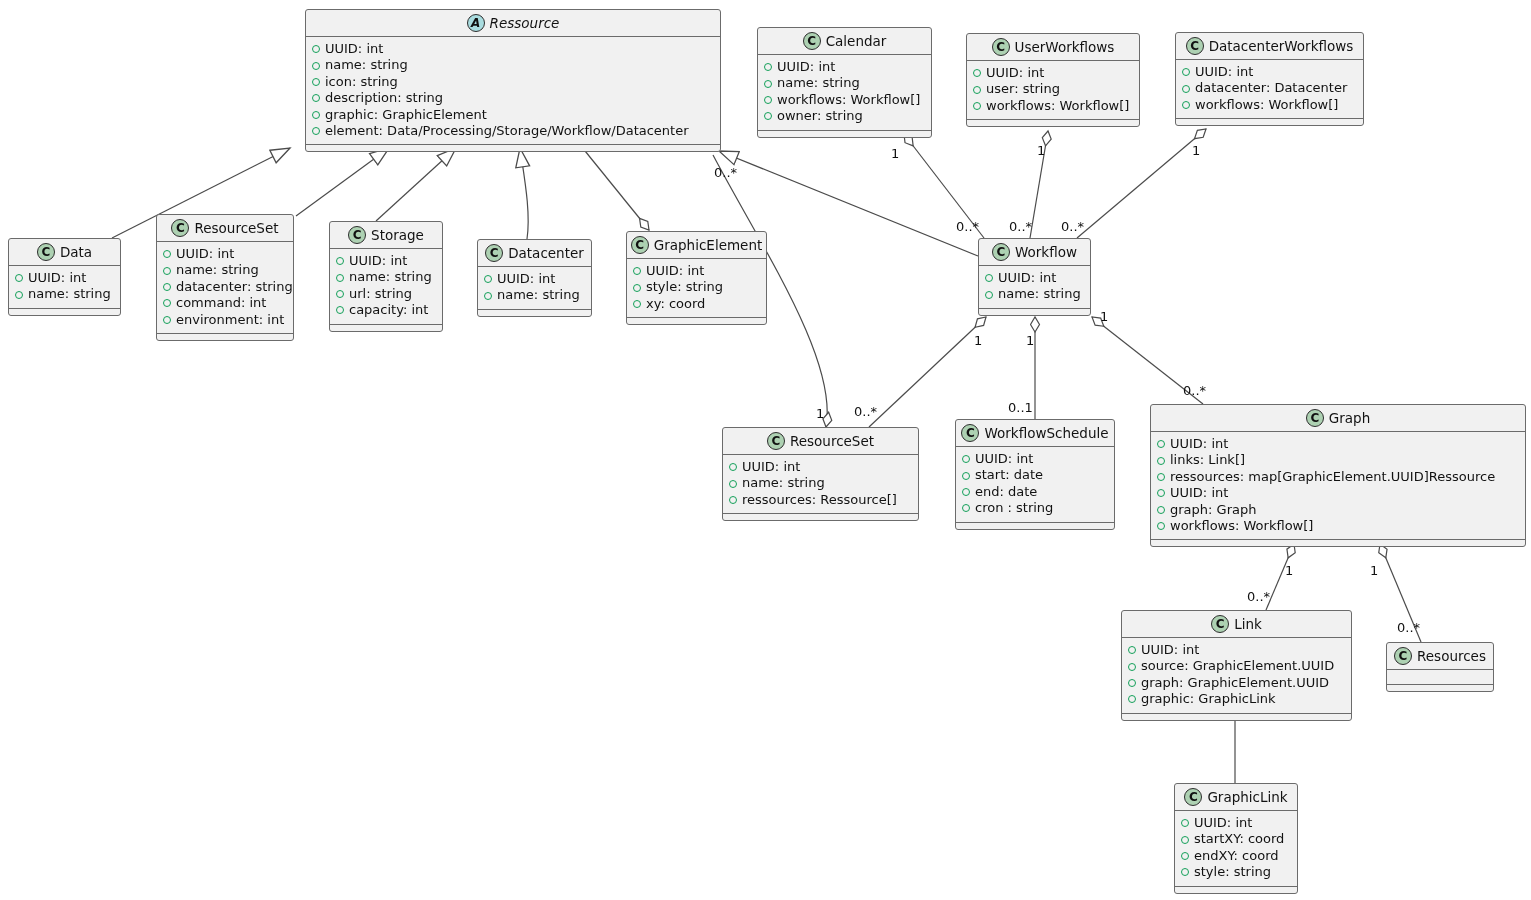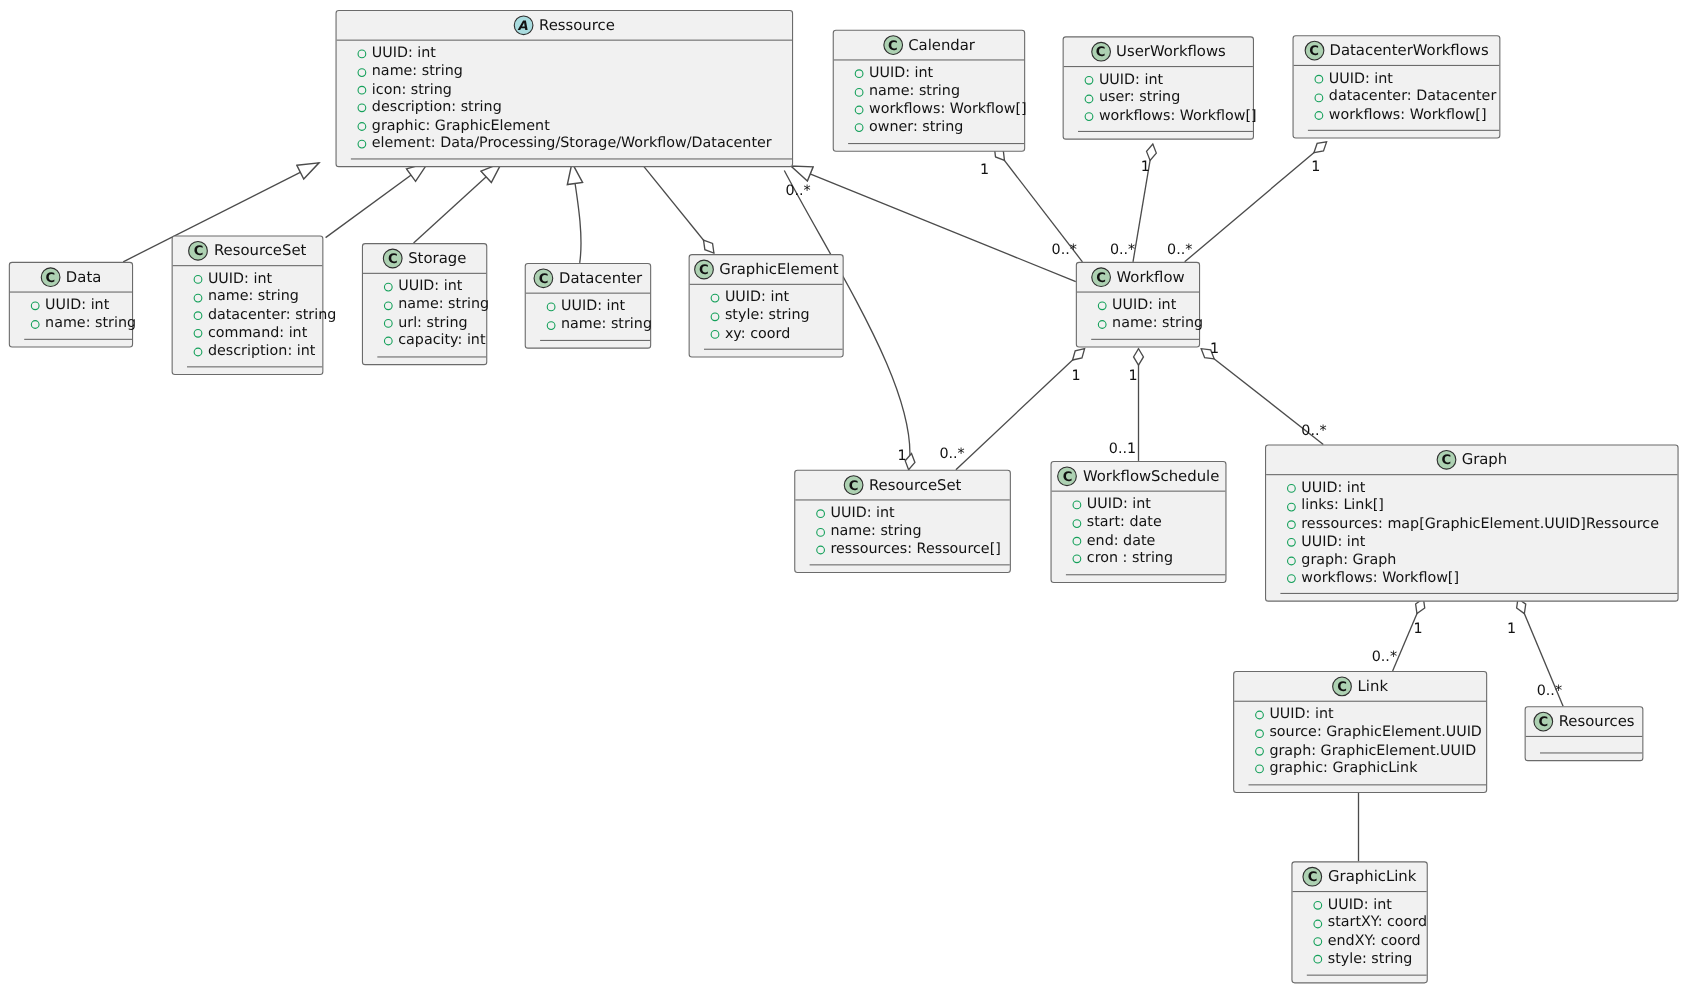--- a/index.html
+++ b/index.html
@@ -12,22 +12,22 @@
   .class-box{position:absolute;background:var(--box-fill,#f1f1f1);border:1px solid var(--box-border,#6b6b6b);
              border-radius:3px;box-sizing:border-box;color:#121212;}
   .class-header{display:flex;align-items:center;justify-content:center;gap:5px;padding:4px 5px;
                 border-bottom:1px solid var(--box-border,#6b6b6b);}
   .class-icon{width:18px;height:18px;flex:0 0 18px;border-radius:50%;box-sizing:border-box;
               background:var(--class-icon-fill,#add1b2);border:1px solid var(--icon-border,#2d2d2d);
               display:flex;align-items:center;justify-content:center;
               font-size:12px;font-weight:bold;color:#111;}
   .abstract .class-icon{background:var(--abstract-icon-fill,#a9dcdf);font-style:italic;}
   .class-name{font-size:13.5px;white-space:nowrap;}
-  .abstract .class-name{}
-  .class-attrs{padding:4px 7px 5px 6px;border-bottom:1px solid var(--box-border,#6b6b6b);min-height:5px;margin-left:13px;}
+  .abstract .class-name{font-style:italic;}
+  .class-attrs{padding:4px 7px 5px 6px;border-bottom:1px solid var(--box-border,#6b6b6b);min-height:5px;}
   .attr-row{display:flex;align-items:center;gap:5px;line-height:16.4px;white-space:nowrap;}
   .field-dot{width:6px;height:6px;flex:0 0 6px;border-radius:50%;box-sizing:content-box;
              border:1.2px solid var(--field-dot-color,#14a05a);background:transparent;}
   .attr-text{font-size:13px;}
   .class-footer{height:6px;}
 </style>
 </head>
 <body>
 
 <div class="diagram">
@@ -219,21 +219,21 @@
           <div class="attr-row">
             <span class="field-dot"></span>
             <span class="attr-text">datacenter: string</span>
           </div>
           <div class="attr-row">
             <span class="field-dot"></span>
             <span class="attr-text">command: int</span>
           </div>
           <div class="attr-row">
             <span class="field-dot"></span>
-            <span class="attr-text">description: int</span>
+            <span class="attr-text">environment: int</span>
           </div>
         </div>
     <div class="class-footer"></div>
   </div>
 
   <div class="class-box" style="left: 329px; top: 221px; width: 114px;">
     <div class="class-header">
       <span class="class-icon">C</span>
       <span class="class-name">Storage</span>
     </div>

